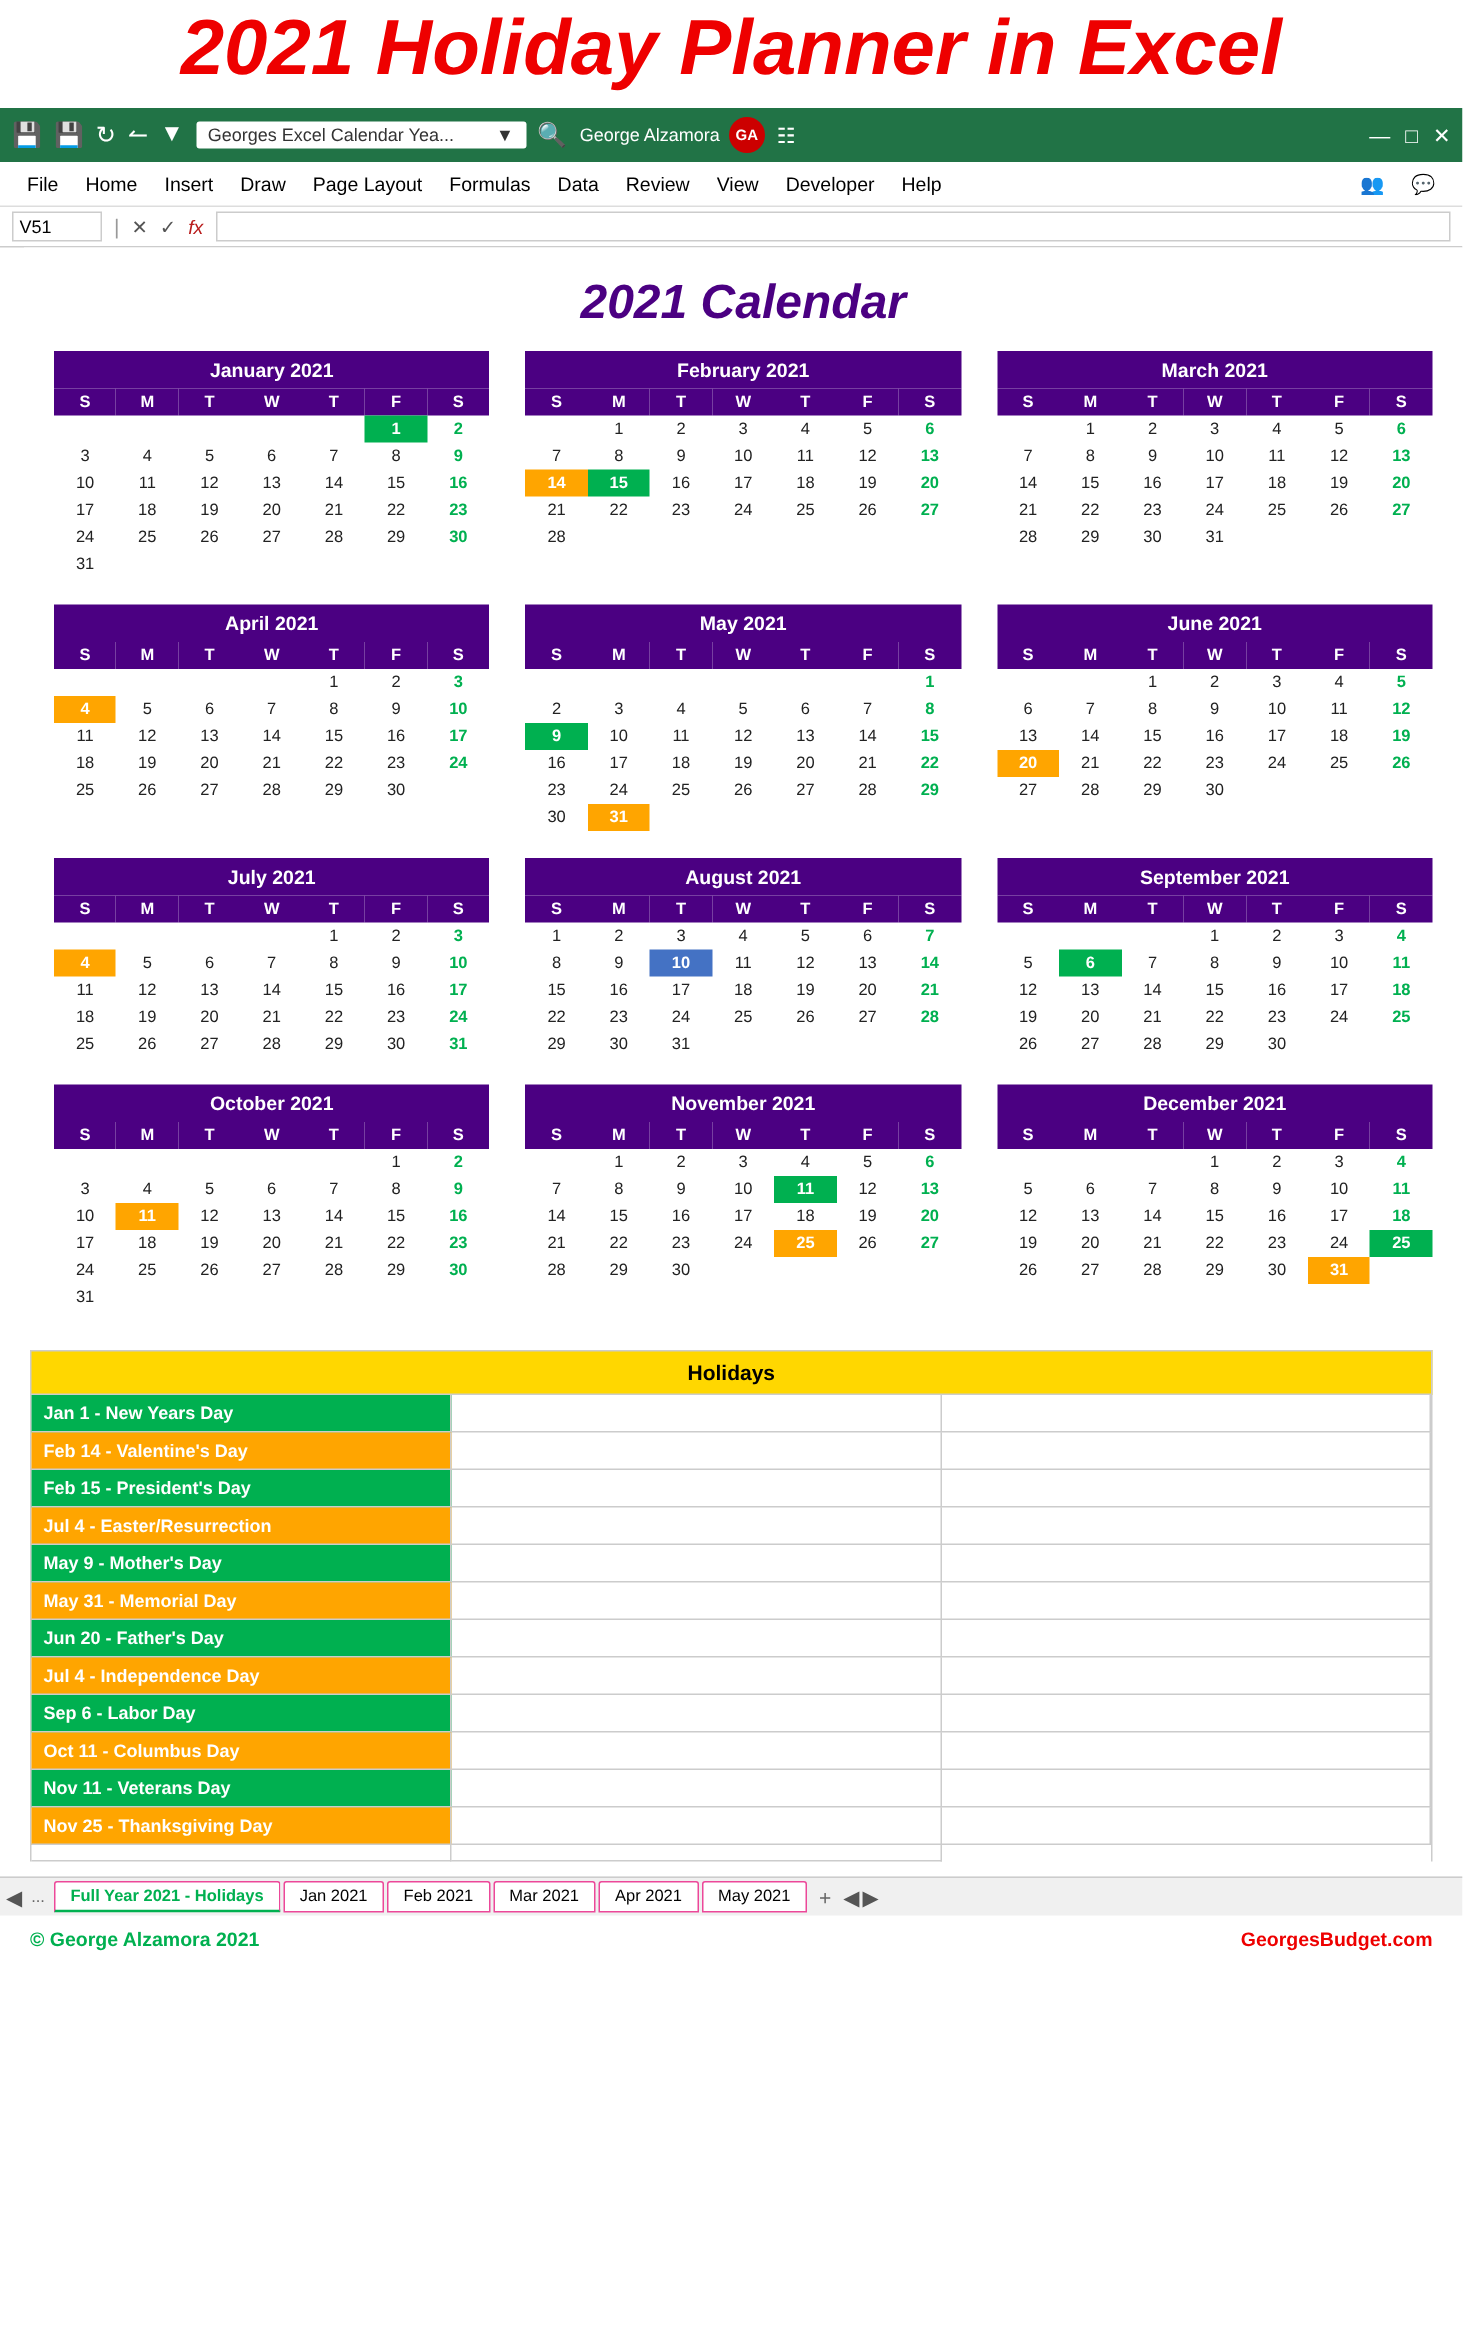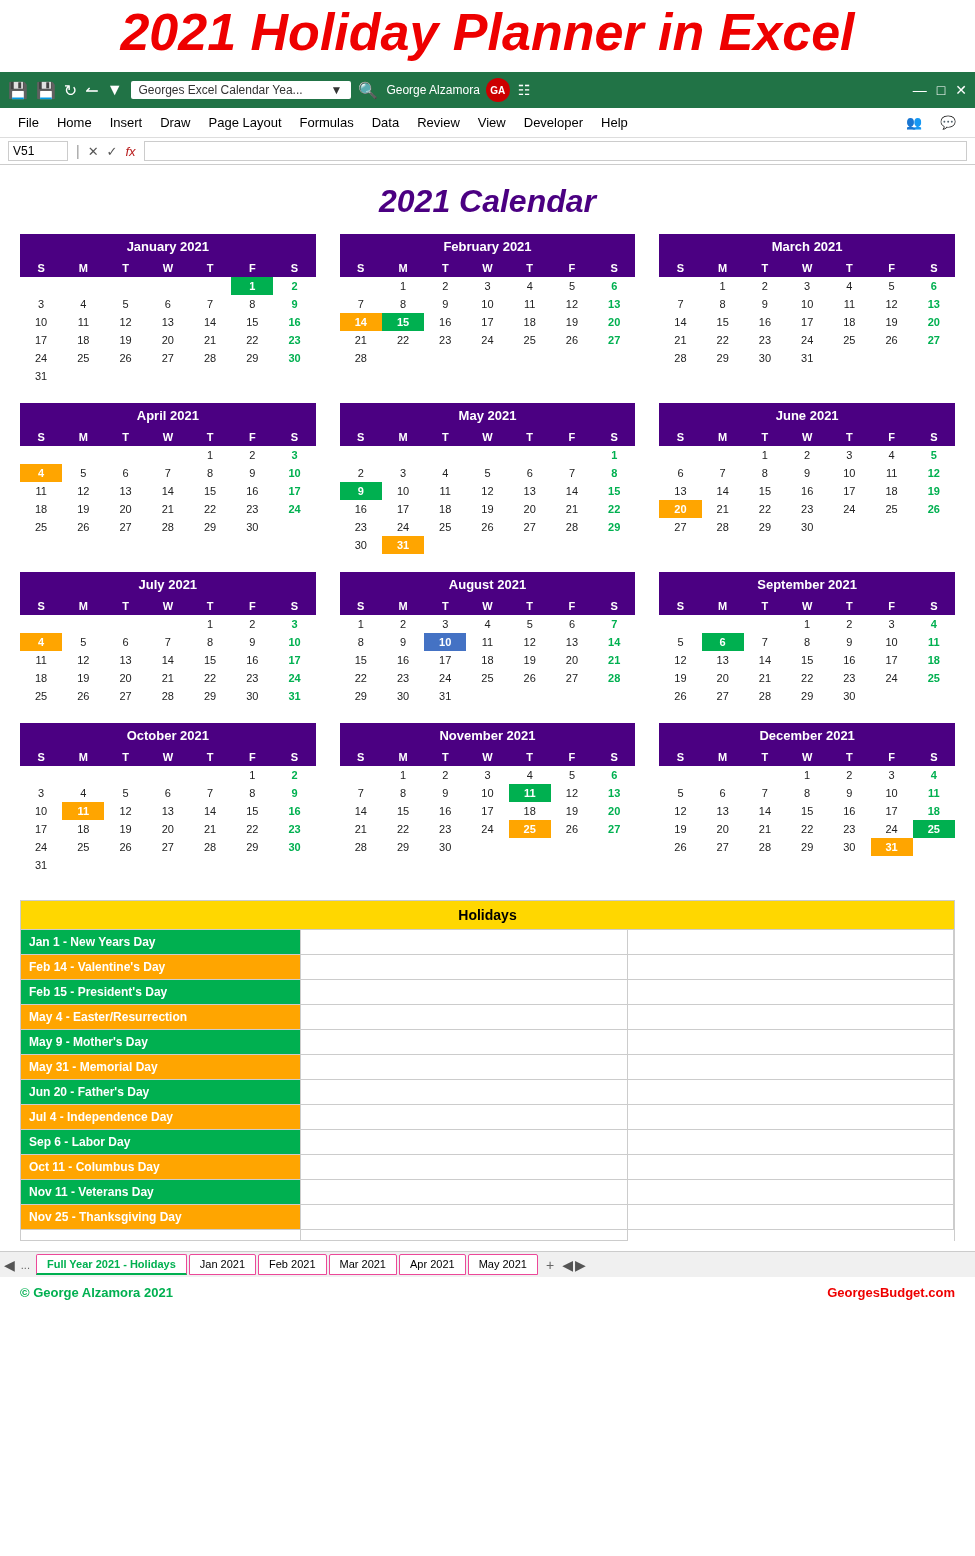--- a/index.html
+++ b/index.html
@@ -67,20 +67,21 @@
       min-width: 60px;
       font-size: 12px;
     }
     .formula-bar .sep { color: #999; font-size: 14px; }
     .formula-bar .fx-label { color: #b91c1c; font-style: italic; font-size: 13px; }
 
     
     .calendar-section {
       background: #fff;
       padding: 10px 20px 16px;
+      margin-left: 16px;
     }
 
     .calendar-year-title {
       text-align: center;
       font-size: 32px;
       font-style: italic;
       color: #4b0082;
       font-weight: bold;
       padding: 8px 0 14px;
     }
@@ -1044,21 +1045,21 @@
   <div class="holidays-grid" id="holidays-grid">
       <div class="holiday-label green">Jan 1 - New Years Day</div>
       <div class="holiday-cell"></div>
       <div class="holiday-cell"></div>
       <div class="holiday-label orange">Feb 14 - Valentine's Day</div>
       <div class="holiday-cell"></div>
       <div class="holiday-cell"></div>
       <div class="holiday-label green">Feb 15 - President's Day</div>
       <div class="holiday-cell"></div>
       <div class="holiday-cell"></div>
-      <div class="holiday-label orange">May 4 - Easter/Resurrection</div>
+      <div class="holiday-label orange">Jul 4 - Easter/Resurrection</div>
       <div class="holiday-cell"></div>
       <div class="holiday-cell"></div>
       <div class="holiday-label green">May 9 - Mother's Day</div>
       <div class="holiday-cell"></div>
       <div class="holiday-cell"></div>
       <div class="holiday-label orange">May 31 - Memorial Day</div>
       <div class="holiday-cell"></div>
       <div class="holiday-cell"></div>
       <div class="holiday-label green">Jun 20 - Father's Day</div>
       <div class="holiday-cell"></div>

